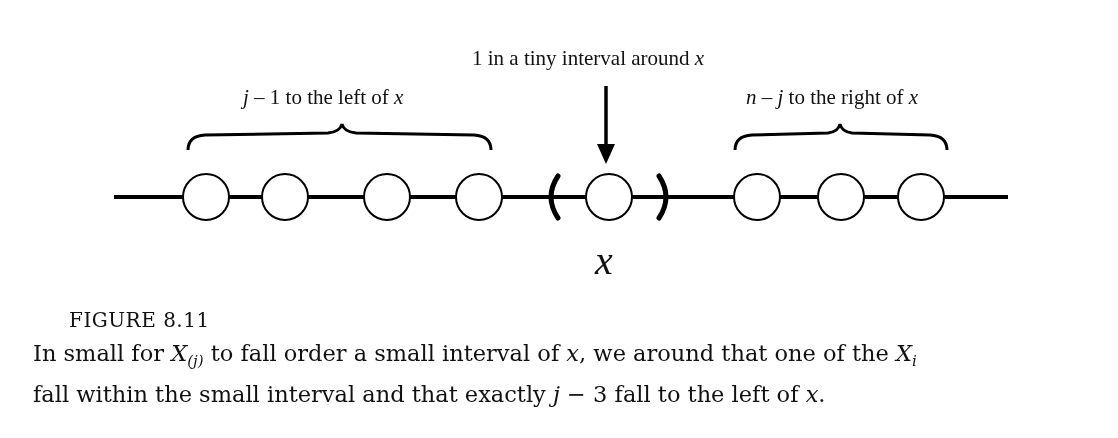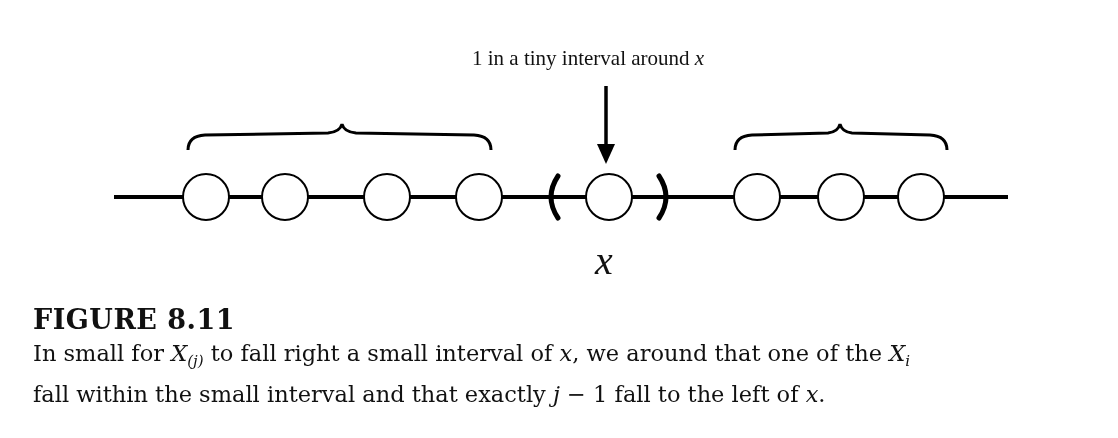--- a/index.html
+++ b/index.html
@@ -3,21 +3,21 @@
 <meta charset="utf-8">
 <style>
   html, body { margin: 0; padding: 0; background: #ffffff; }
   body { width: 1118px; height: 438px; position: relative; overflow: hidden; }
   .figure { position: absolute; left: 0; top: 0; width: 1116px; height: 270px; margin-top: 32px; }
   .figure svg { position: absolute; left: 0; top: 0; }
   .lbl { position: absolute; font-family: "Liberation Serif", "DejaVu Serif", serif; font-size: 21px; color: #111; white-space: nowrap; }
   .lbl i { font-style: italic; }
   .xlabel { position: absolute; font-family: "Liberation Serif", "DejaVu Serif", serif; font-style: italic; font-size: 40px; color: #111; }
   .caption { position: absolute; left: 33px; top: 303px; width: 1060px; font-family: "DejaVu Serif", "Liberation Serif", serif; color: #111; }
-  .caption-title { font-weight: bold; font-size: 27px; line-height: 34px; letter-spacing: 0.5px; }
+  .caption-title { font-weight: normal; font-size: 20px; line-height: 34px; letter-spacing: 0.5px; margin-left: 36px; }
   .caption-body { font-size: 22.5px; line-height: 33px; }
   .caption-body i { font-style: italic; }
   sub { font-size: 15px; vertical-align: -5px; }
 </style>
 </head>
 <body>
 
 <div class="figure">
   <svg width="1118" height="270" viewBox="0 0 1118 270">
 
@@ -44,24 +44,26 @@
     <line x1="606" y1="54" x2="606" y2="116" stroke="#000" stroke-width="3.5"></line>
     <polygon points="597,112 615,112 606,132" fill="#000"></polygon>
 
     <path d="M188 118 Q 188 104 205 103 L 328 101 Q 340 100 342 92 Q 344 100 356 101 L 474 103 Q 491 104 491 118" fill="none" stroke="#000" stroke-width="3"></path>
 
     <path d="M735 118 Q 735 104 752 103 L 828 101 Q 838 100 840 92 Q 842 100 852 101 L 930 103 Q 947 104 947 118" fill="none" stroke="#000" stroke-width="3"></path>
   </svg>
 
   <div class="lbl" style="left:472px; top:14px;"><span>1 in a tiny interval around </span><i>x</i></div>
 
+  <div class="lbl" style="left:243px; top:53px;"><i>j</i><span> – 1 to the left of </span><i>x</i></div>
 
+  <div class="lbl" style="left:746px; top:53px;"><i>n</i><span> – </span><i>j</i><span> to the right of </span><i>x</i></div>
 
   <div class="xlabel" style="left:595px; top:205px;">x</div>
 </div>
 
 <div class="caption">
   <div class="caption-title">FIGURE 8.11</div>
   <div class="caption-body">
-    <span>In small for </span><i>X</i><sub><i>(j)</i></sub><span> to fall right a small interval of </span><i>x</i><span>, we around that one of the </span><i>X</i><sub><i>i</i></sub><br>
-    <span>fall within the small interval and that exactly </span><i>j</i><span> − 1 fall to the left of </span><i>x</i><span>.</span>
+    <span>In small for </span><i>X</i><sub><i>(j)</i></sub><span> to fall order a small interval of </span><i>x</i><span>, we around that one of the </span><i>X</i><sub><i>i</i></sub><br>
+    <span>fall within the small interval and that exactly </span><i>j</i><span> − 3 fall to the left of </span><i>x</i><span>.</span>
   </div>
 </div>
 
 </body></html>

